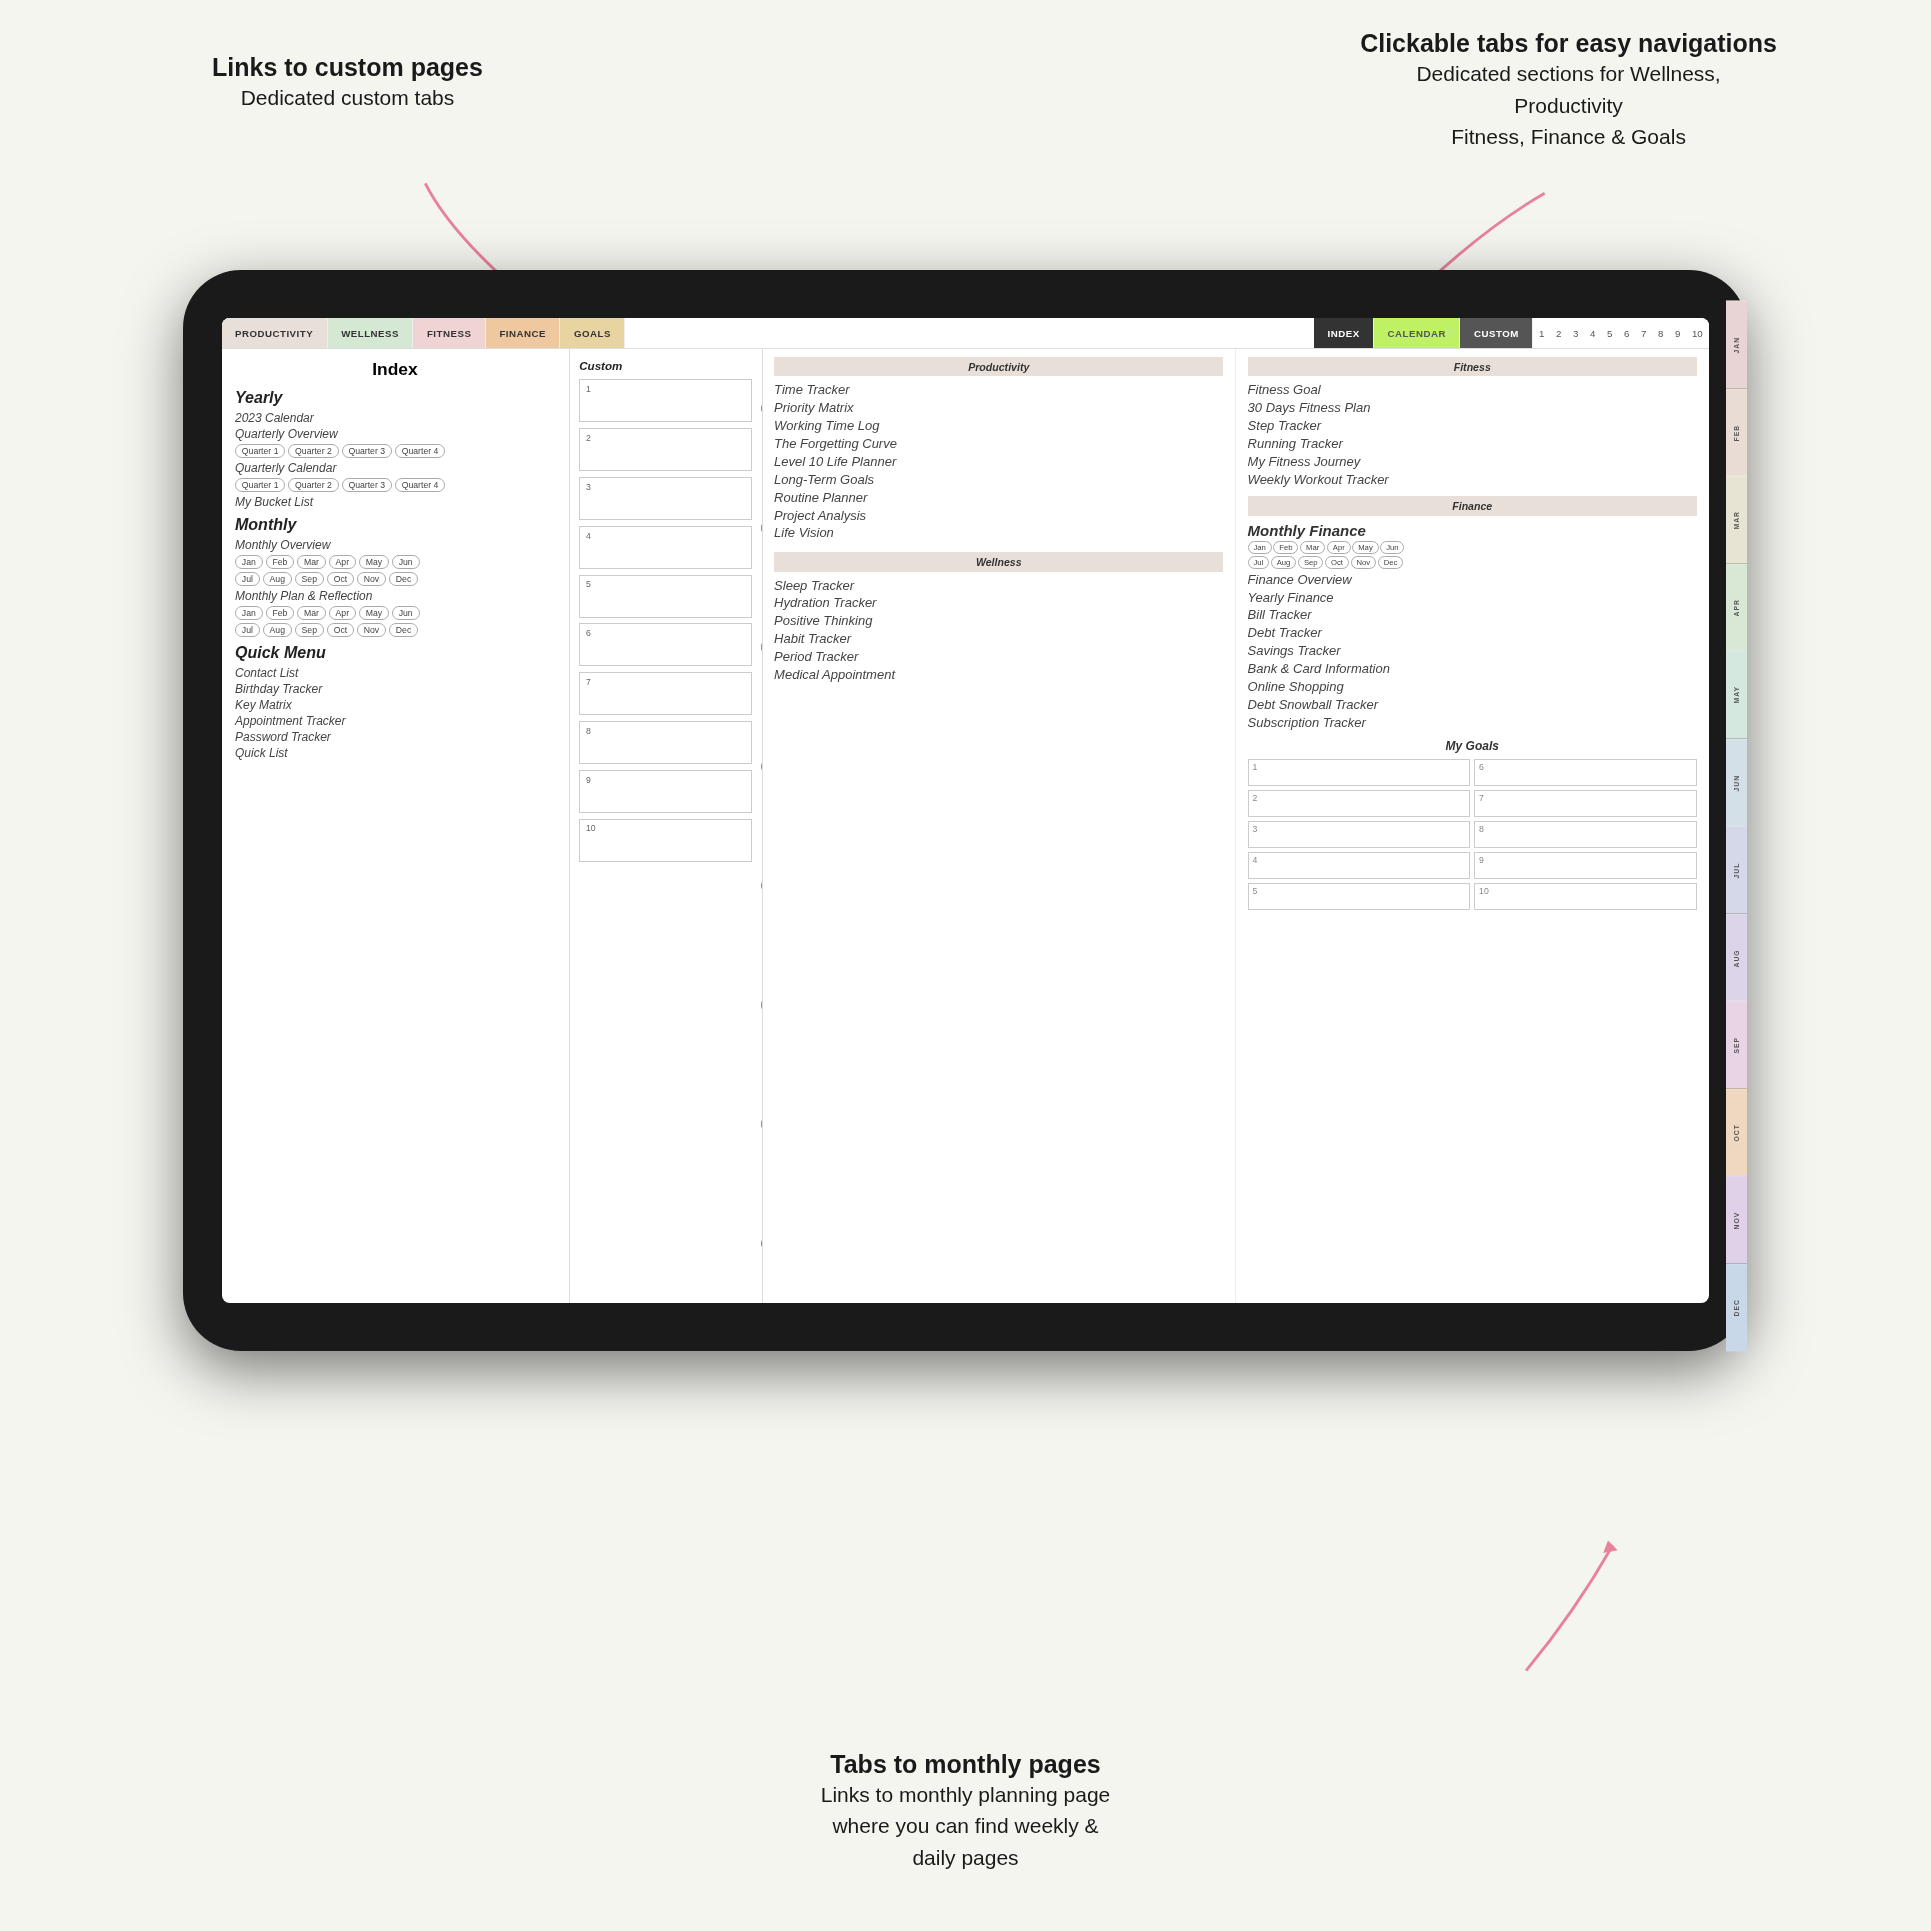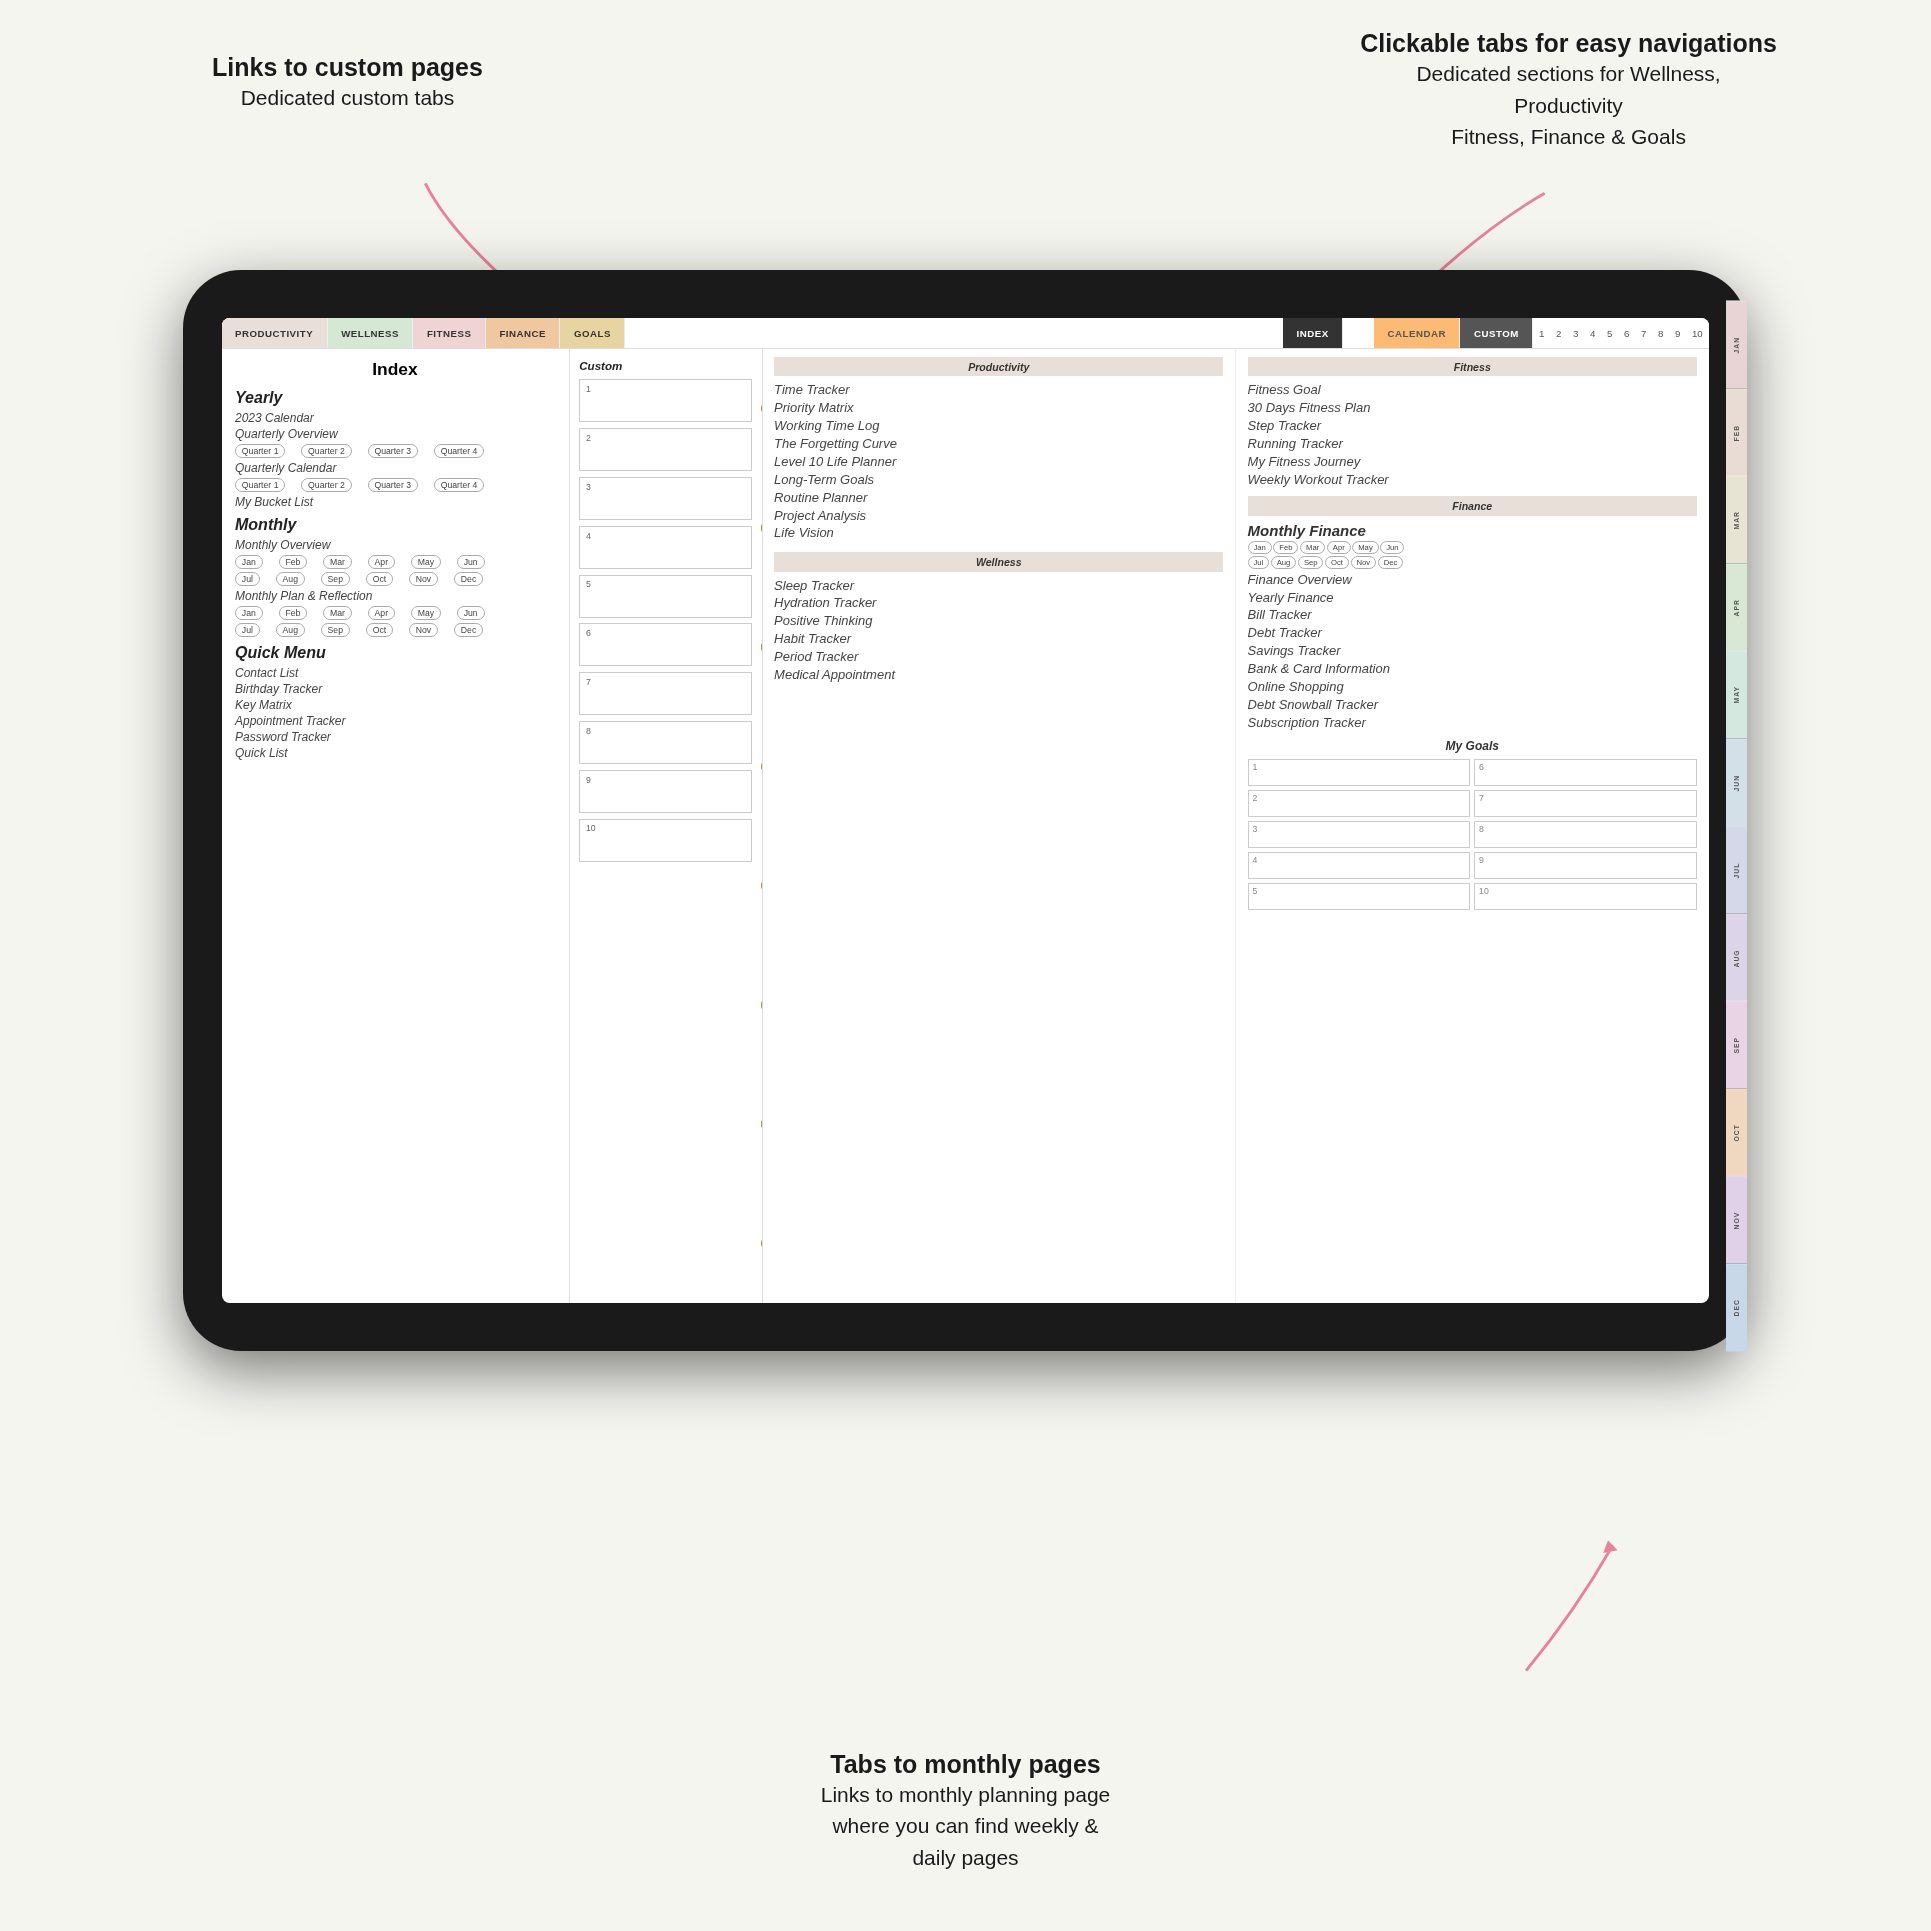--- a/index.html
+++ b/index.html
@@ -78,21 +78,21 @@
       cursor: pointer;
       color: #555;
       border-right: 1px solid #eee;
     }
     .tab-item.active-prod { background: #e8e0d8; color: #333; }
     .tab-item.active-wellness { background: #d4e8d4; color: #333; }
     .tab-item.active-fitness { background: #f0d4d4; color: #333; }
     .tab-item.active-finance { background: #f0c8a0; color: #333; }
     .tab-item.active-goals { background: #e8d4a0; color: #333; }
     .tab-item.tab-index { background: #333; color: #fff; font-weight: 700; }
-    .tab-item.tab-calendar { background: #fdba74; color: #555; margin-left: 31px; }
+    .tab-item.tab-calendar { background: #bef264; color: #555; }
     .tab-item.tab-custom { background: #555; color: #fff; }
     .tab-num { padding: 0 5.8px; font-size: 9.7px; font-family: Arial, sans-serif; color: #555; display: flex; align-items: center; }
 
     
     .content-area {
       display: flex;
       flex: 1;
       overflow: hidden;
     }
 
@@ -123,21 +123,21 @@
       font-size: 12px;
       font-family: Arial, sans-serif;
       font-style: italic;
       color: #444;
       margin: 1.9px 0;
       cursor: pointer;
     }
     .pill-row {
       display: flex;
       flex-wrap: wrap;
-      gap: 16px;
+      gap: 3px;
       margin: 2.9px 0;
     }
     .pill {
       border: 1px solid #aaa;
       border-radius: 9.7px;
       padding: 1px 5.8px;
       font-size: 8.7px;
       font-family: Arial, sans-serif;
       color: #444;
       cursor: pointer;

